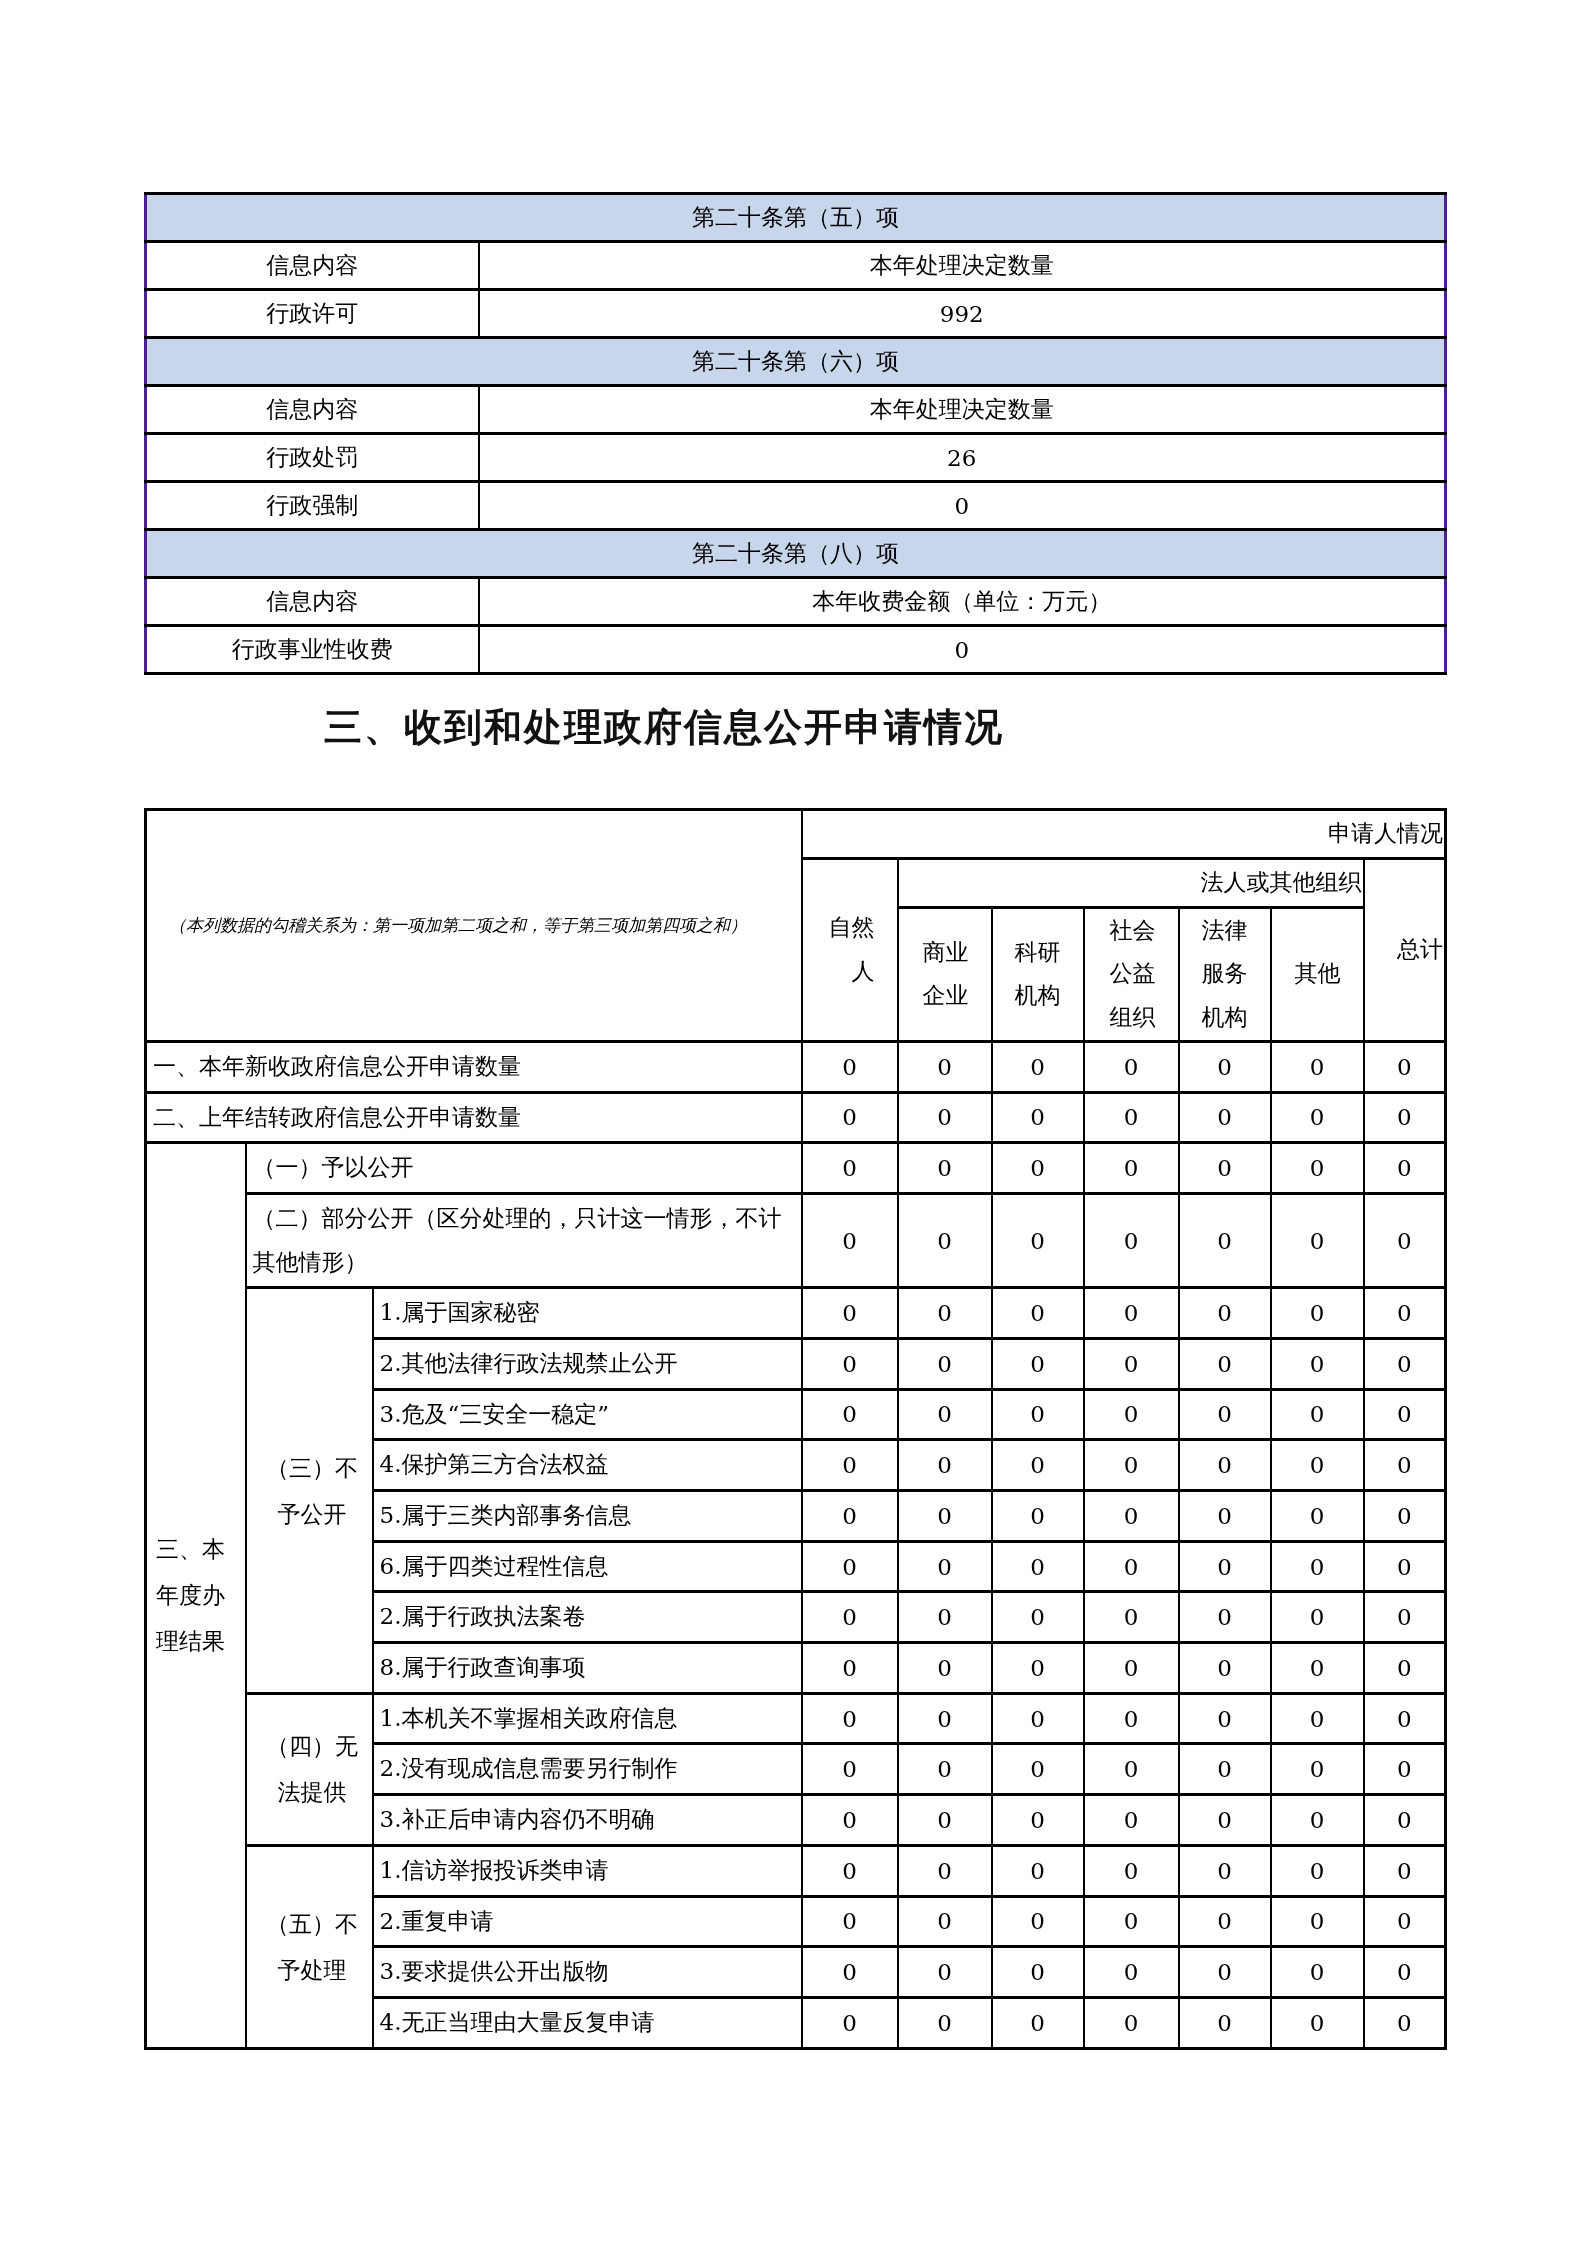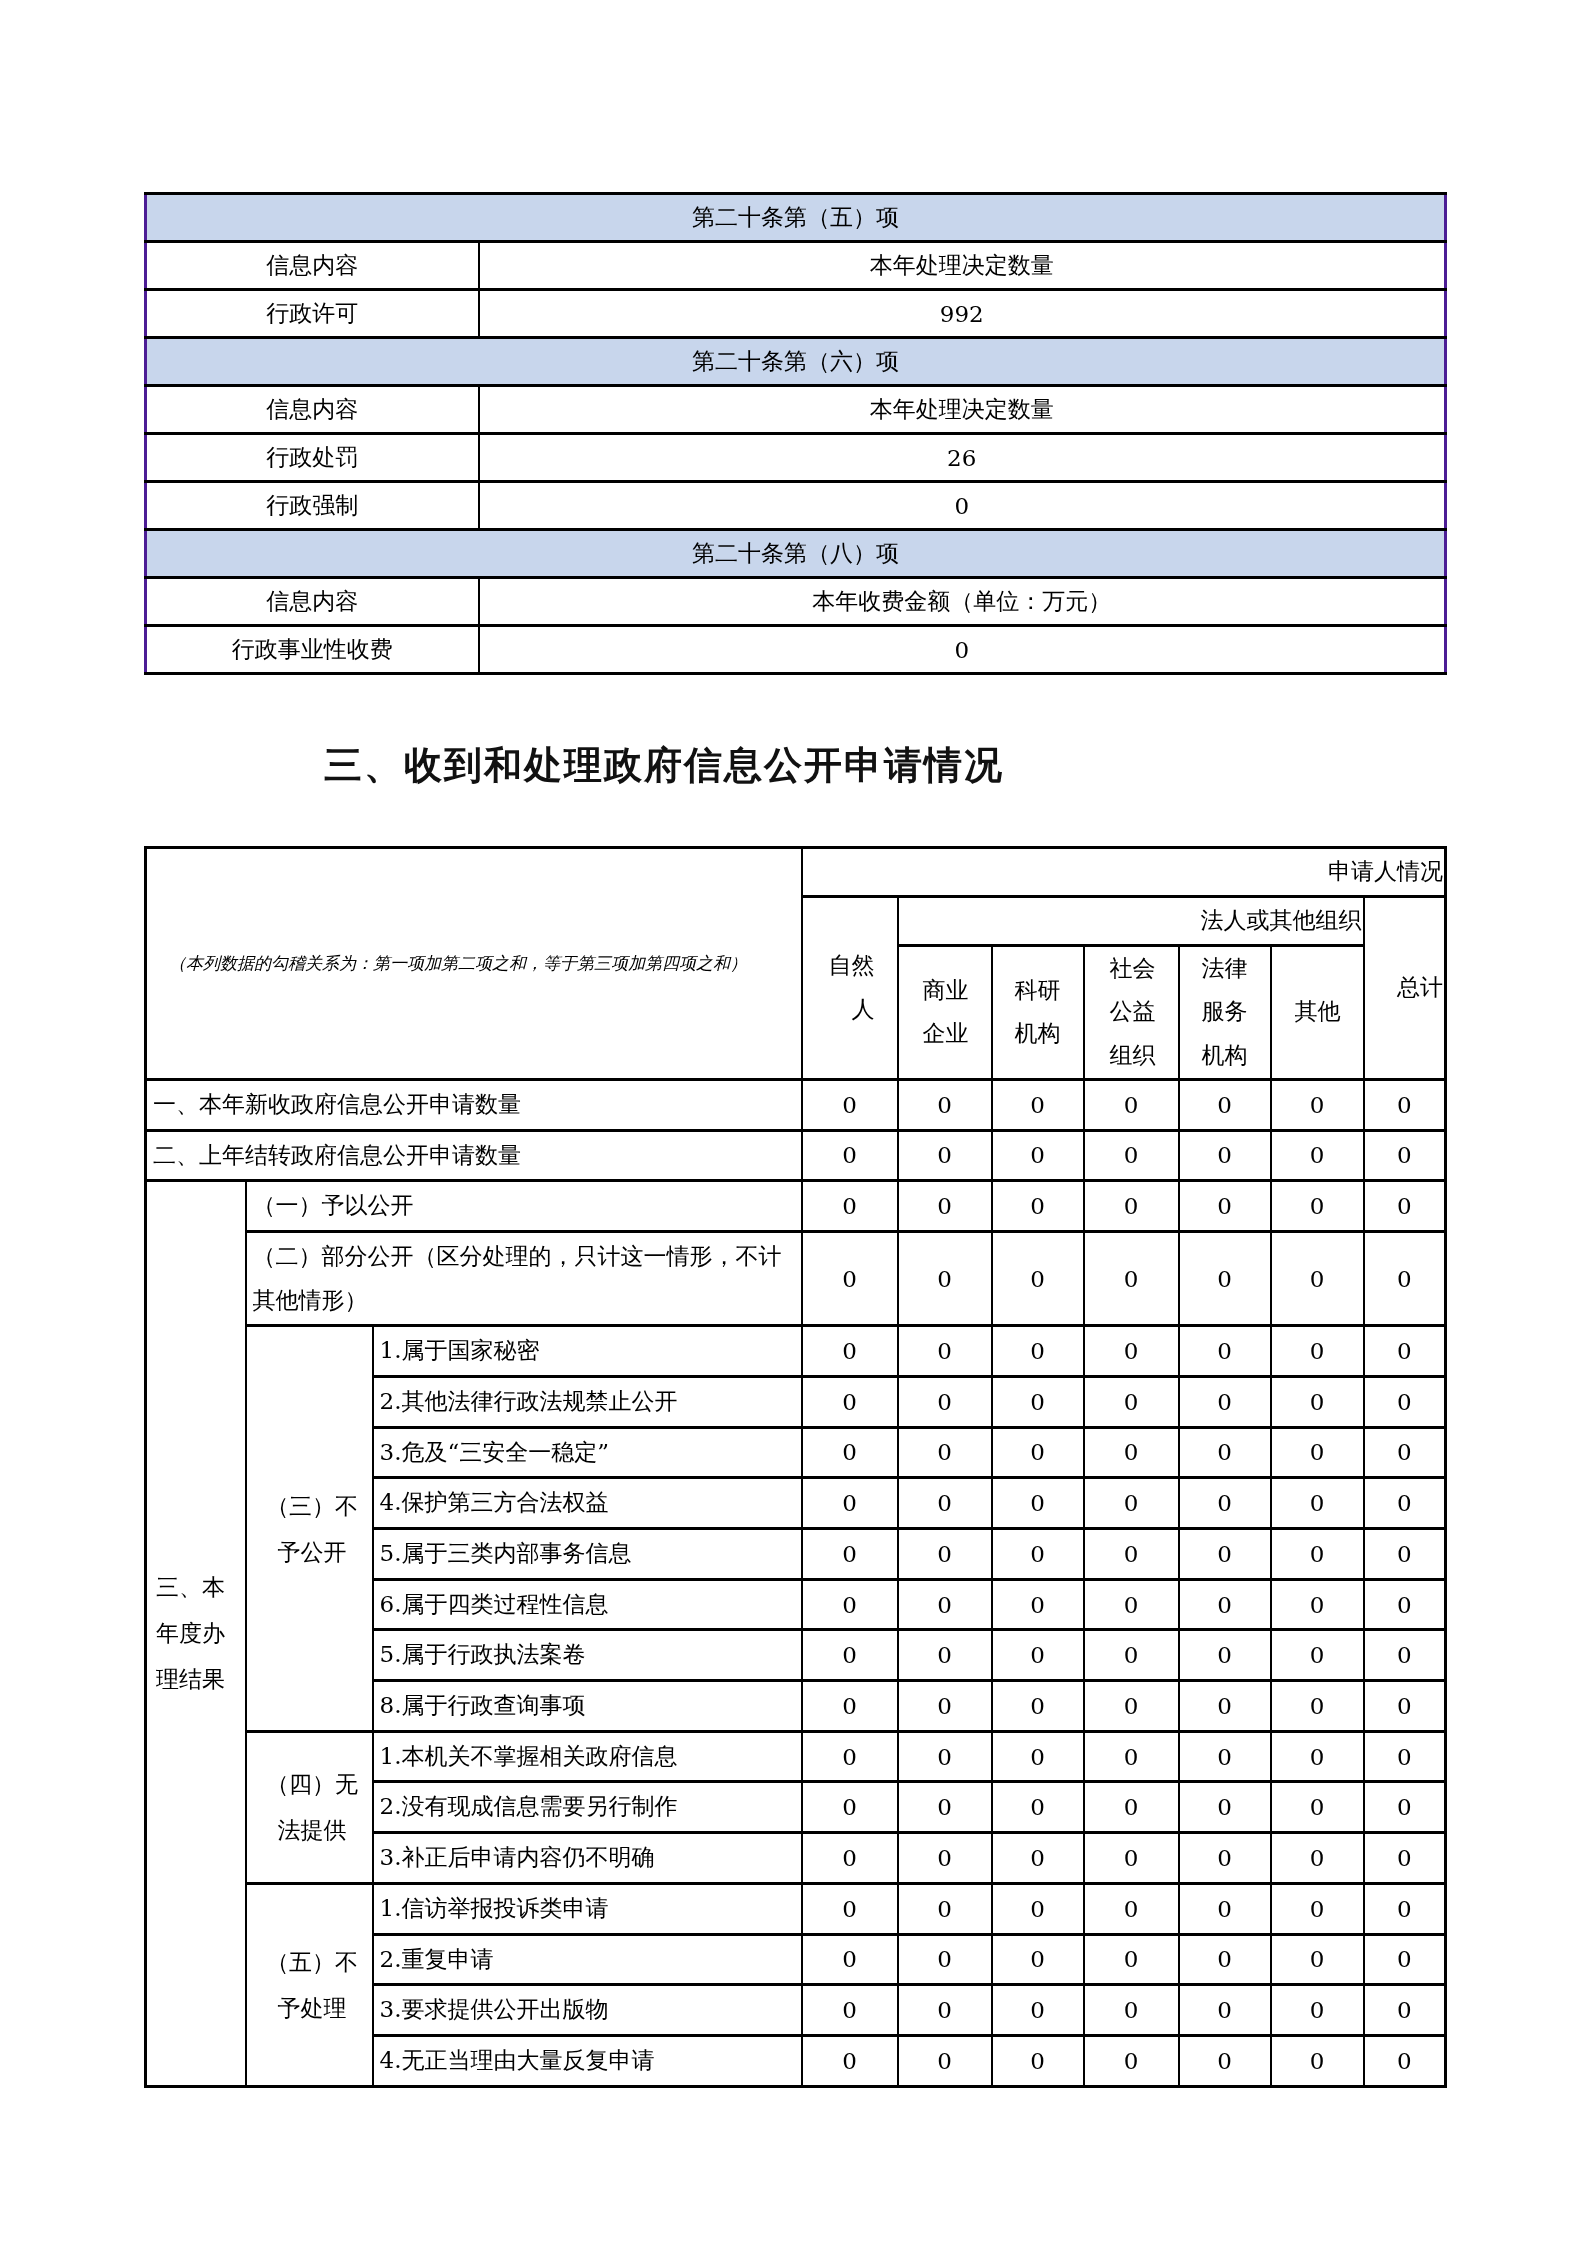--- a/index.html
+++ b/index.html
@@ -31,21 +31,21 @@
     font-style:italic; word-break:break-all;
   }
   .app .lbl  { text-align:left; padding:2px 4px 2px 6px; line-height:1.9; word-break:break-all; }
   .app .grpA { text-align:left; padding:0 4px 0 9px;  line-height:2.0; word-break:break-all; }
   .app .grpB { text-align:center; padding:0 4px 0 10px; line-height:2.0; word-break:break-all; }
   .app .val  { text-align:center; font-family:"DejaVu Serif","Liberation Serif",serif; }
 
   .heading {
     font-family:"DejaVu Sans","Liberation Sans",sans-serif;
     font-weight:700; font-size:38px; letter-spacing:2px; color:#111;
-    margin:66px 0 56px 180px; line-height:1.3;
+    margin:28px 0 56px 180px; line-height:1.3;
   }
 </style>
 </head>
 <body>
 
 <div class="page">
   <div class="content">
 
     <table class="t20">
       <colgroup>
@@ -221,21 +221,21 @@
             <td class="lbl" colspan="1">6.属于四类过程性信息</td>
             <td class="val">0</td>
             <td class="val">0</td>
             <td class="val">0</td>
             <td class="val">0</td>
             <td class="val">0</td>
             <td class="val">0</td>
             <td class="val">0</td>
           </tr>
           <tr style="height: 44px;">
-            <td class="lbl" colspan="1">5.属于行政执法案卷</td>
+            <td class="lbl" colspan="1">2.属于行政执法案卷</td>
             <td class="val">0</td>
             <td class="val">0</td>
             <td class="val">0</td>
             <td class="val">0</td>
             <td class="val">0</td>
             <td class="val">0</td>
             <td class="val">0</td>
           </tr>
           <tr style="height: 44px;">
             <td class="lbl" colspan="1">8.属于行政查询事项</td>

